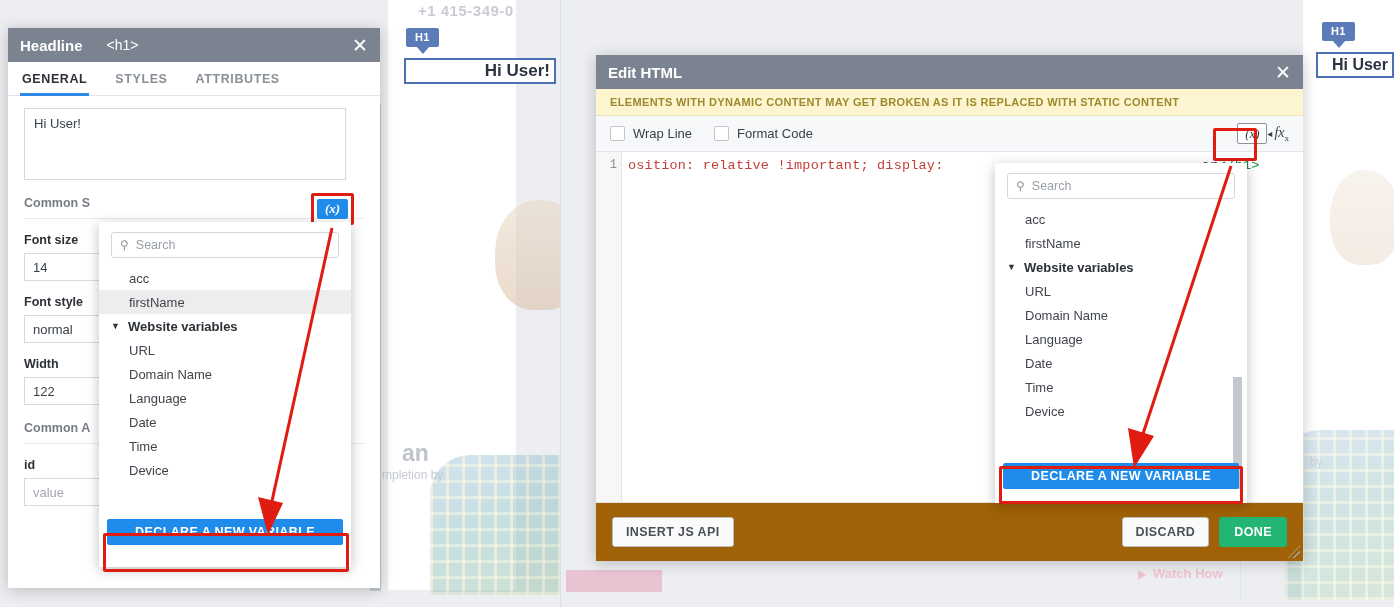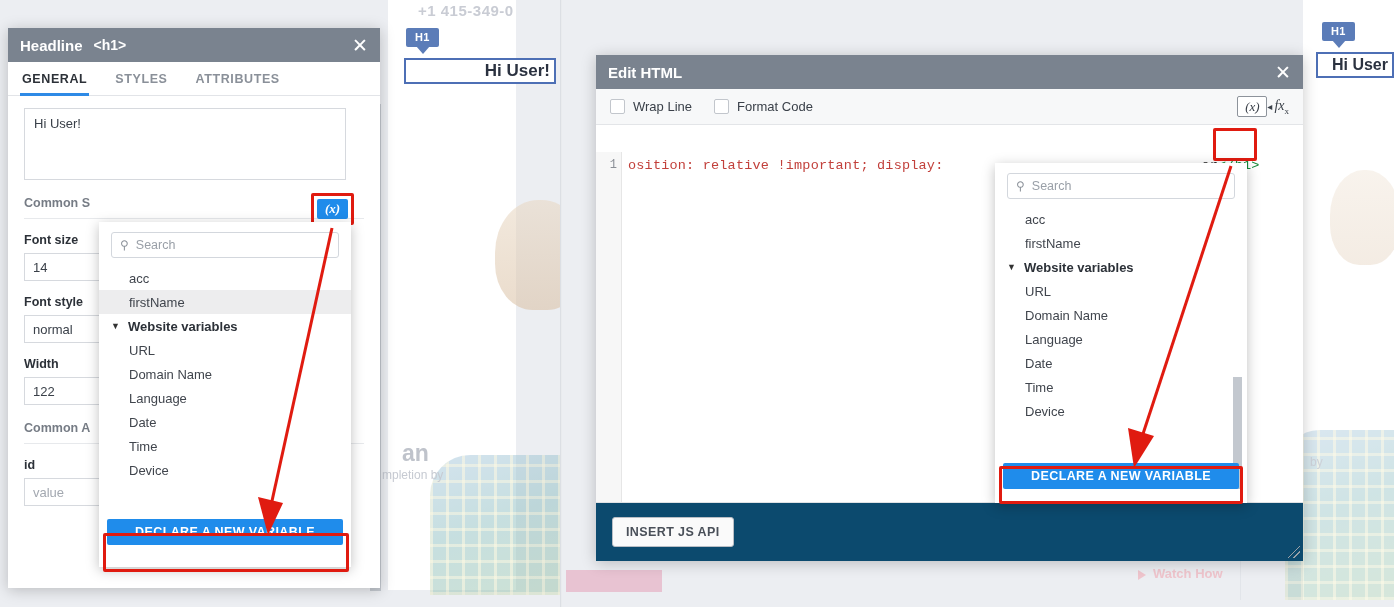--- a/index.html
+++ b/index.html
@@ -47,21 +47,21 @@
     font-weight:bold; font-size:17px; color:#2b3240; padding-right:4px;
   }
 
   
   .panel { position:absolute; background:#fff; box-shadow:0 2px 14px rgba(0,0,0,.22); }
   .panel-title {
     background:#7a838f; color:#fff; height:34px;
     display:flex; align-items:center; padding:0 12px;
     font-size:15px; font-weight:bold;
   }
-  .panel-title .tag { font-weight:bold; margin-left:11px; font-size:14px; }
+  .panel-title .tag { font-weight:normal; margin-left:24px; font-size:14px; }
   .panel-title .close {
     margin-left:auto; font-size:19px; line-height:1; cursor:pointer;
     font-weight:normal; color:#fff;
   }
 
   
   #left-panel { left:8px; top:28px; width:372px; height:560px; }
   .tabs { display:flex; height:34px; border-bottom:1px solid #e2e4e8; padding-left:14px; }
   .tab { font-size:12.5px; font-weight:bold; letter-spacing:.6px; color:#8a9099;
          display:flex; align-items:center; padding:0 14px 0 0; margin-right:14px;
@@ -158,21 +158,21 @@
     text-align:right; padding:6px 4px 0 0;
   }
   .code {
     flex:1; font-family:"Liberation Mono", monospace; font-size:13.5px;
     padding:6px 0 0 6px; white-space:nowrap; overflow:hidden; letter-spacing:.2px;
   }
   .code .css { color:#c2403b; }
   .code .tag { color:#178a3a; }
   .code .txt { color:#2b2b2b; }
   .footer {
-    position:absolute; left:0; right:0; bottom:0; height:59px; background:#0c4a6e;
+    position:absolute; left:0; right:0; bottom:0; height:59px; background:#a16207;
     border-top:1px solid #e0e2e5; display:flex; align-items:center; padding:0 16px;
   }
   .btn-outline {
     border:1px solid #b9bec5; background:#fafafa; color:#4a5059;
     font-size:12.5px; font-weight:bold; letter-spacing:.4px;
     padding:7px 13px; border-radius:3px; cursor:pointer;
   }
   .btn-green {
     background:#22b573; color:#fff; font-size:12.5px; font-weight:bold;
     letter-spacing:.4px; padding:8px 15px; border-radius:3px; cursor:pointer;
@@ -310,20 +310,21 @@
     <line x1="332" y1="228" x2="270" y2="510" stroke="#e01b10" stroke-width="3"></line>
     <polygon points="268,535 258,497 283,503" fill="#e01b10"></polygon>
   </svg>
 
   <div class="panel" id="right-panel">
     <div class="panel-title">
       <span>Edit HTML</span>
       <span class="close">✕</span>
     </div>
 
+    <div class="warnbar">ELEMENTS WITH DYNAMIC CONTENT MAY GET BROKEN AS IT IS REPLACED WITH STATIC CONTENT</div>
 
     <div class="toolbar">
       <div class="chk">
         <span class="box"></span>
         <span>Wrap Line</span>
       </div>
       <div class="chk">
         <span class="box"></span>
         <span>Format Code</span>
       </div>
@@ -339,20 +340,24 @@
       <div class="gutter">
         <span>1</span>
       </div>
       <div class="code">
         <span class="css">osition: relative !important; display:</span><span style="display:inline-block;width:258px;"></span><span class="txt">er</span><span class="tag">&lt;/h1&gt;</span>
       </div>
     </div>
 
     <div class="footer">
       <button class="btn-outline">INSERT JS API</button>
+      <div style="margin-left:auto;display:flex;align-items:center;">
+        <button class="btn-outline">DISCARD</button>
+        <button class="btn-green">DONE</button>
+      </div>
       <div class="resize-grip"></div>
     </div>
   </div>
 
   <div class="hl-red" style="left:1213px;top:128px;width:44px;height:33px;"></div>
 
   <div class="vardrop" style="left:995px;top:163px;width:252px;height:340px;">
     <div class="searchwrap">
       <div class="searchbox">
         <span class="mag">⚲</span>

